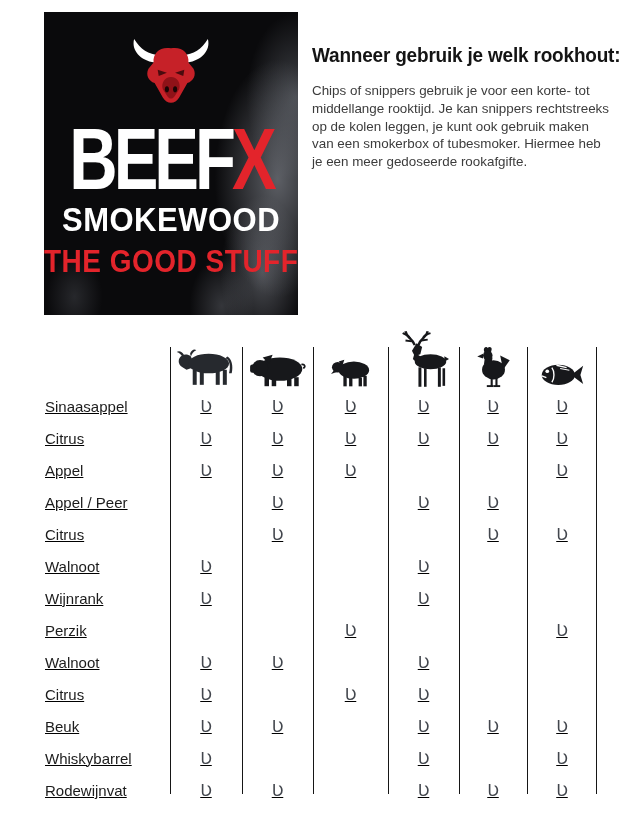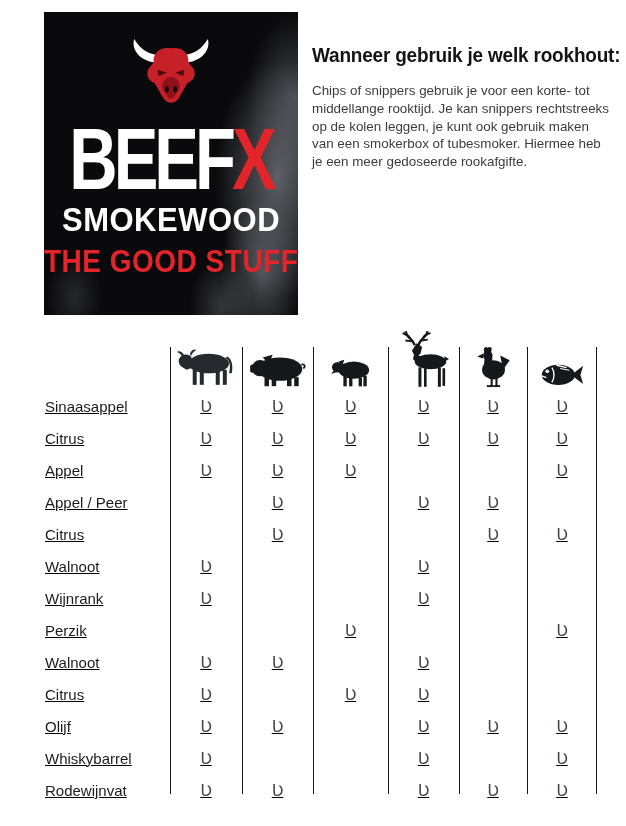--- a/index.html
+++ b/index.html
@@ -289,21 +289,21 @@
         <div class="trow">
           <div class="tlabel">Citrus</div>
           <div class="tcell">Ʋ</div>
           <div class="tcell"></div>
           <div class="tcell">Ʋ</div>
           <div class="tcell">Ʋ</div>
           <div class="tcell"></div>
           <div class="tcell"></div>
         </div>
         <div class="trow">
-          <div class="tlabel">Olijf</div>
+          <div class="tlabel">Beuk</div>
           <div class="tcell">Ʋ</div>
           <div class="tcell">Ʋ</div>
           <div class="tcell"></div>
           <div class="tcell">Ʋ</div>
           <div class="tcell">Ʋ</div>
           <div class="tcell">Ʋ</div>
         </div>
         <div class="trow">
           <div class="tlabel">Whiskybarrel</div>
           <div class="tcell">Ʋ</div>

